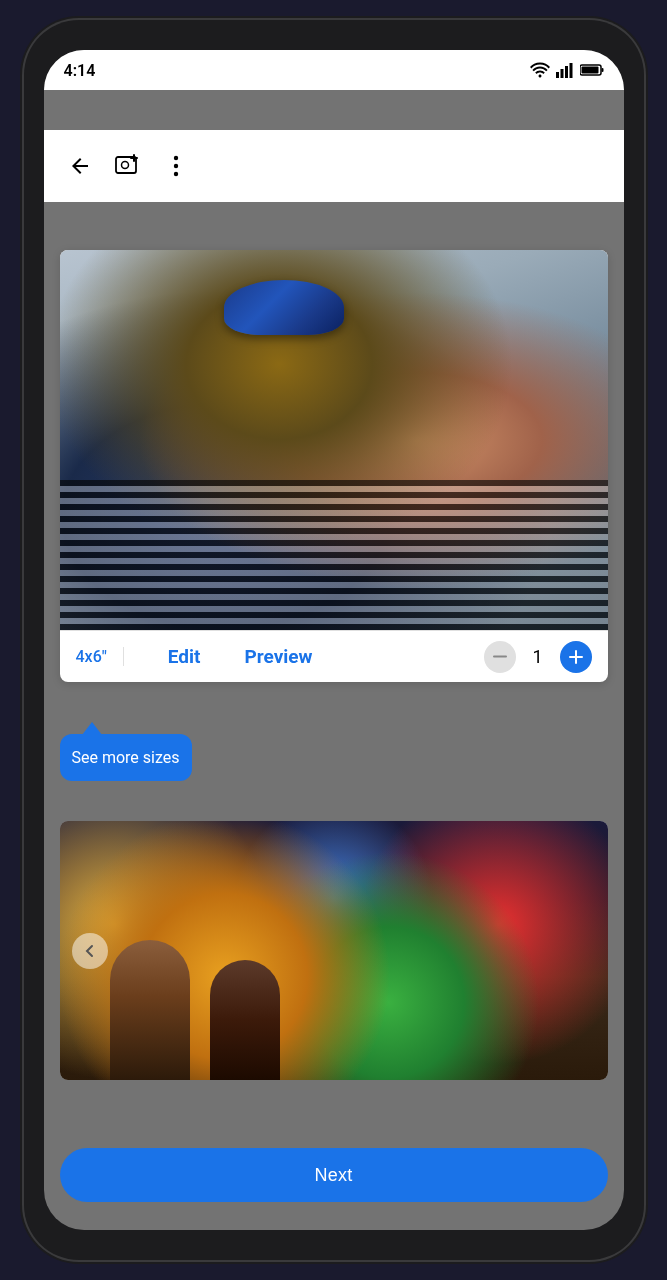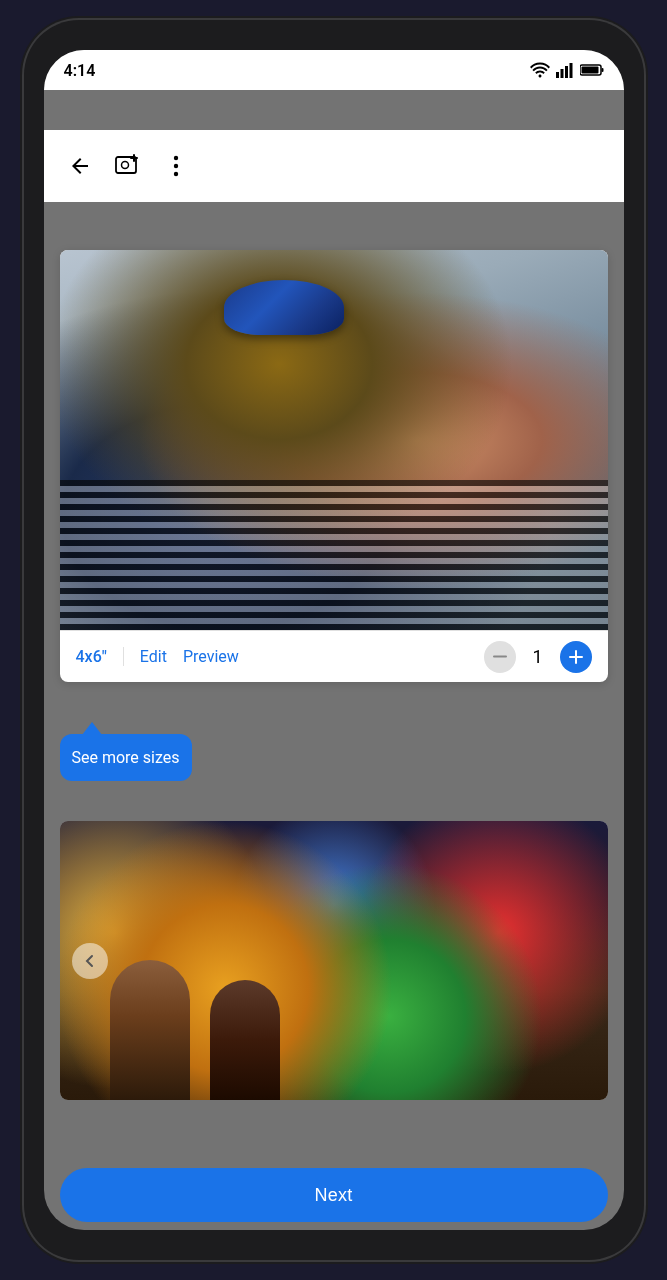--- a/index.html
+++ b/index.html
@@ -189,25 +189,26 @@
     .photo-size-label {
       font-size: 16px;
       font-weight: 500;
       color: #1a73e8;
       padding-right: 16px;
       border-right: 1px solid #e0e0e0;
       margin-right: 16px;
     }
 
     .photo-action-btn {
-      font-size: 16px;
-      font-weight: 400;
+      font-size: 19px;
+      font-weight: 700;
       color: #1a73e8;
       cursor: pointer;
       margin-right: 16px;
+      margin-left: 28px;
     }
 
     .quantity-control {
       margin-left: auto;
       display: flex;
       align-items: center;
       gap: 12px;
     }
 
     .qty-btn {
@@ -327,21 +328,21 @@
       border-radius: 50%;
       background: rgba(255,255,255,0.5);
       display: flex;
       align-items: center;
       justify-content: center;
       cursor: pointer;
     }
 
     
     .next-button-container {
-      padding: 12px 16px 8px;
+      padding: 12px 16px 28px;
       flex-shrink: 0;
     }
 
     .next-button {
       width: 100%;
       height: 54px;
       background: #1a73e8;
       border: none;
       border-radius: 30px;
       color: #fff;

